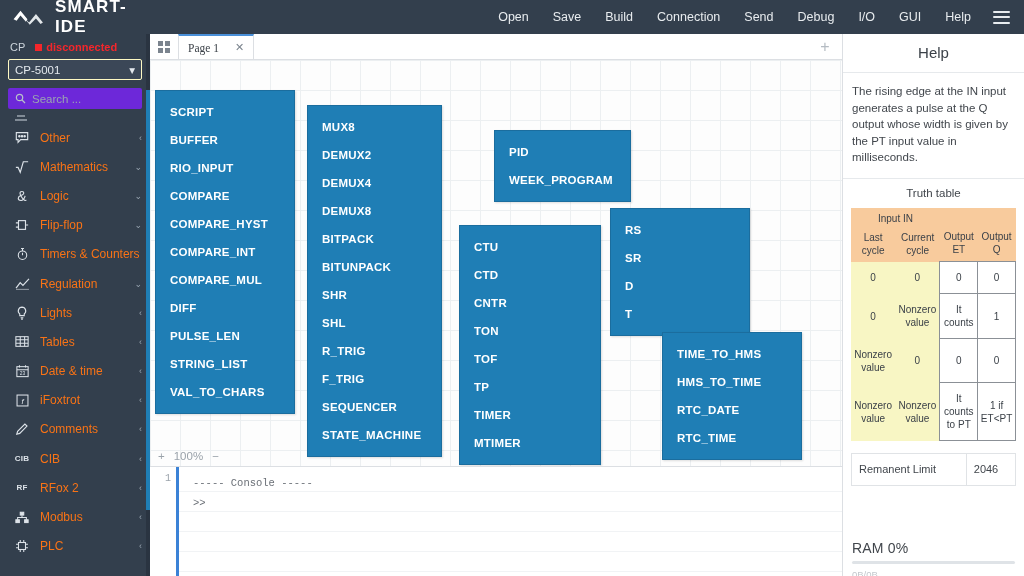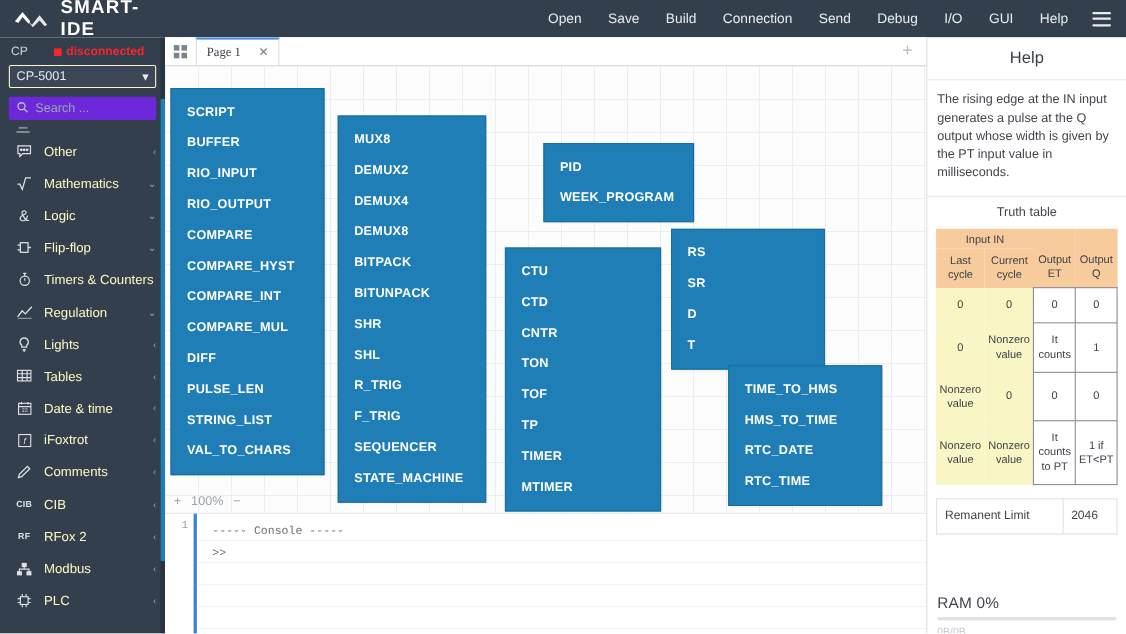--- a/index.html
+++ b/index.html
@@ -26,21 +26,21 @@
   .hamburger i { display: block; height: 2px; background: #e8ecef; border-radius: 1px; }
 
   
   .body-row { flex: 1; display: flex; min-height: 0; }
 
   
   .sidebar {
     width: 150px; flex: 0 0 150px; background: #333f4d; position: relative;
     display: flex; flex-direction: column; overflow: hidden;
   }
-  .cp-row { display: flex; align-items: flex-end; padding: 7px 10px 3px 10px; gap: 24px; }
+  .cp-row { display: flex; align-items: flex-end; padding: 7px 10px 3px 10px; gap: 10px; }
   .cp-label { font-size: 11px; color: #cdd5dc; }
   .cp-status { font-size: 11px; color: #f5262b; font-weight: bold; display: flex; align-items: center; gap: 4px; }
   .cp-dot { width: 7px; height: 7px; background: #f5262b; display: inline-block; }
   .cp-select {
     margin: 3px 8px 0 8px; height: 21px; border: 1px solid #fef9c3; border-radius: 2px;
     background: #3b4757; display: flex; align-items: center; justify-content: space-between;
     padding: 0 6px; cursor: pointer;
   }
   .cp-select span { font-size: 11.5px; color: #e4e9ee; }
   .cp-caret { font-size: 9px; color: #9fabb7; }
@@ -56,21 +56,21 @@
   .nav-scroll { flex: 1; overflow: hidden; margin-top: 6px; position: relative; }
   .nav-cut { height: 8px; padding-left: 14px; opacity: .55; }
   .nav-cut svg { display: block; }
   .nav-item {
     height: 29.2px; display: flex; align-items: center; gap: 9px;
     padding: 0 8px 0 13px; cursor: pointer;
   }
   .nav-ico { width: 18px; height: 16px; flex: 0 0 18px; display: flex; align-items: center; justify-content: center; color: #dde3e9; }
   .nav-ico svg { display: block; }
   .nav-ico .txtico { font-size: 8px; font-weight: bold; letter-spacing: .2px; }
-  .nav-label { flex: 1; font-size: 12px; color: #fef9c3; white-space: nowrap; }
+  .nav-label { flex: 1; font-size: 12px; color: #f97316; white-space: nowrap; }
   .nav-arrow { font-size: 9px; color: #9aa6b2; }
   .sb-track { position: absolute; right: 0; top: 0; bottom: 0; width: 4px; background: #2a3441; }
   .sb-thumb { position: absolute; right: 0; top: 56px; width: 4px; height: 420px; background: #1f7eb5; }
 
   
   .center { flex: 1; display: flex; flex-direction: column; min-width: 0; background: #fff; }
 
   .tabbar { height: 26px; flex: 0 0 26px; background: #fff; display: flex; align-items: stretch;
             border-bottom: 1px solid #dcdfe3; }
   .grid-btn { width: 28px; display: flex; align-items: center; justify-content: center; cursor: pointer; }
@@ -389,25 +389,24 @@
           <span class="tab-label">Page 1</span>
           <span class="tab-close">✕</span>
         </div>
         <div class="tab-spacer"></div>
         <div class="tab-add">+</div>
       </div>
 
       <div class="canvas-wrap">
         <div class="canvas-grid"></div>
 
-        <div class="blk" style="left:5px;  top:20px;  width:140px;">
+        <div class="blk" style="left:5px;  top:30px;  width:140px;">
           <div class="row">SCRIPT</div>
           <div class="row">BUFFER</div>
           <div class="row">RIO_INPUT</div>
-          <div class="row">RIO_OUTPUT</div>
           <div class="row">COMPARE</div>
           <div class="row">COMPARE_HYST</div>
           <div class="row">COMPARE_INT</div>
           <div class="row">COMPARE_MUL</div>
           <div class="row">DIFF</div>
           <div class="row">PULSE_LEN</div>
           <div class="row">STRING_LIST</div>
           <div class="row">VAL_TO_CHARS</div>
         </div>
 

